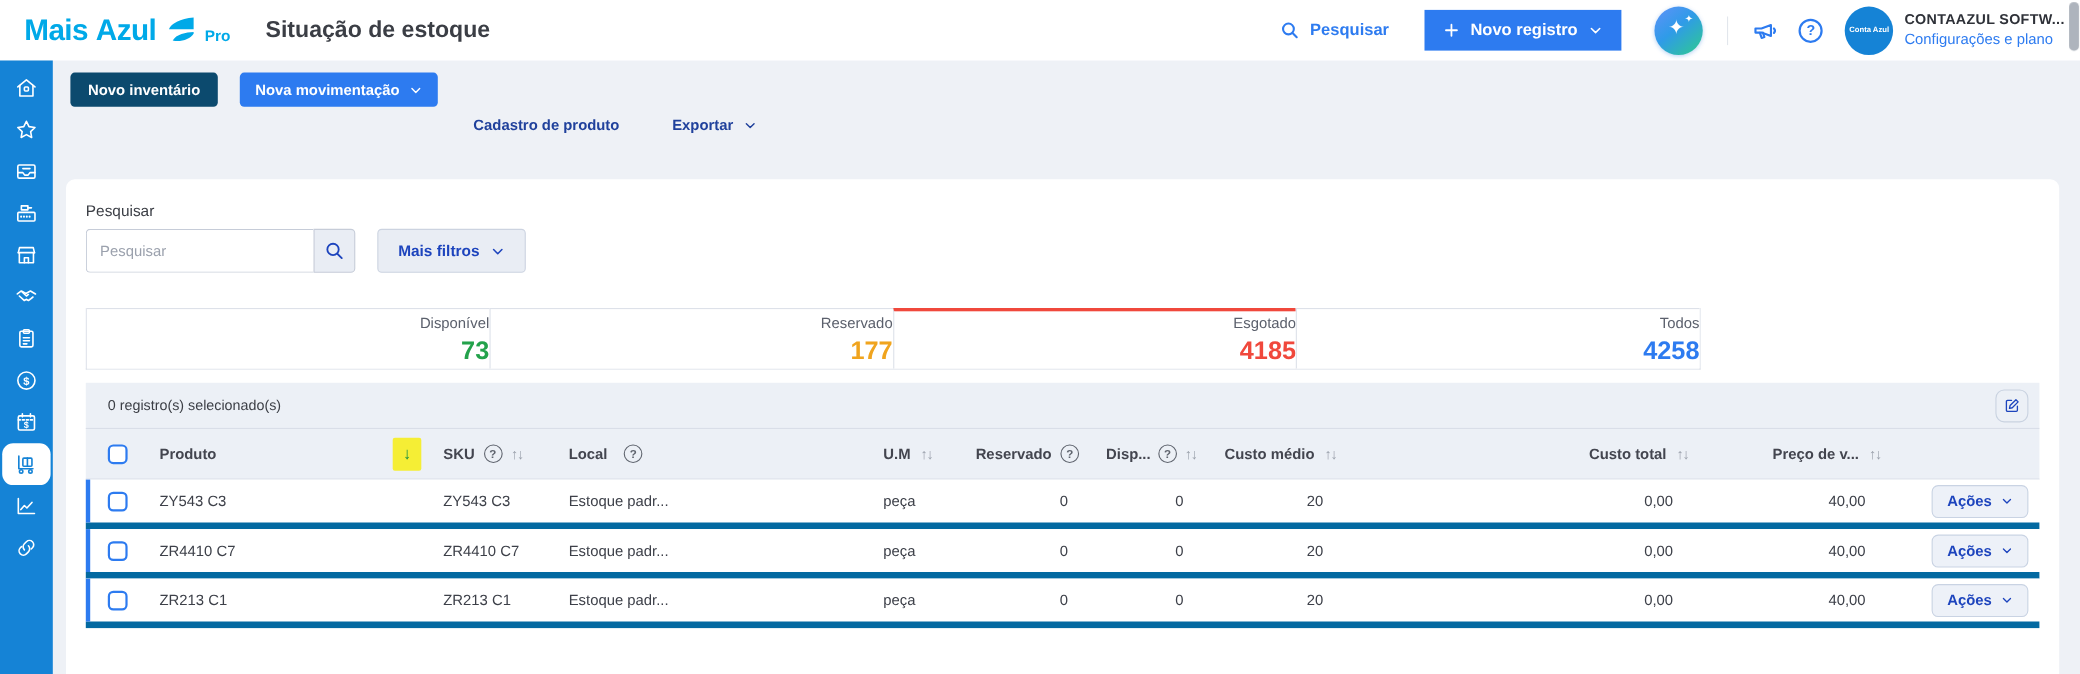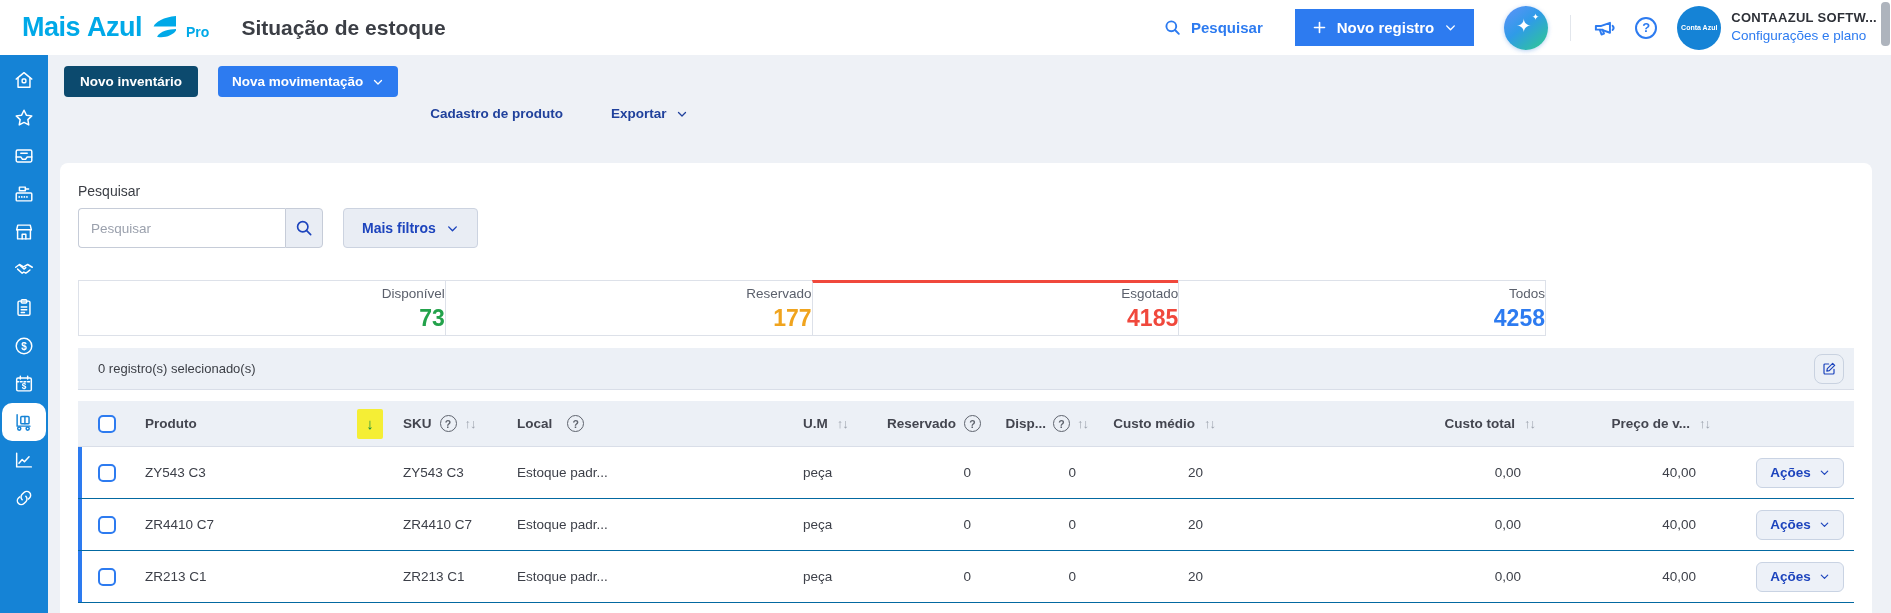--- a/index.html
+++ b/index.html
@@ -74,24 +74,24 @@
   .t-value { font-size:23px; font-weight:700; }
 
   
   .selection-bar { margin:12px 18px 0 18px; height:42px; background:#ecf0f6; display:flex; align-items:center;
     justify-content:space-between; padding:0 10px 0 20px; border-bottom:1px solid #d9dee8; }
   .selection-text { font-size:13px; color:#3b3e45; }
   .edit-btn { width:30px; height:30px; border-radius:8px; border:1px solid #c9d2e0; background:transparent;
     display:flex; align-items:center; justify-content:center; color:#1d44bd; cursor:pointer; }
 
   
-  .table { margin:11px 18px; }
+  .table { margin:0 18px; }
   .thead { height:46px; background:#ecf0f6; display:flex; align-items:center; border-bottom:1px solid #d9dee8; }
   .th { display:flex; align-items:center; font-size:13.5px; font-weight:700; color:#43454f; flex-shrink:0; height:100%; }
-  .trow { height:52px; display:flex; align-items:flex-start; border-bottom:1px solid #0369a1; background:#fff; position:relative; }
+  .trow { height:45px; display:flex; align-items:flex-start; border-bottom:6px solid #0369a1; background:#fff; position:relative; }
   .trow::before { content:''; position:absolute; left:0; top:0; bottom:0; width:4px; background:#2d7bf0; }
   .td { display:flex; align-items:center; font-size:13.5px; color:#3d4049; flex-shrink:0; height:100%; }
 
   .col-check { width:40px; padding-left:20px; }
   .col-produto { width:265px; padding-left:27px; justify-content:space-between; padding-right:0; }
   .col-sku { width:125px; padding-left:20px; gap:8px; }
   .col-local { width:287px; padding-left:9px; gap:15px; }
   .col-um { width:90px; padding-left:8px; gap:9px; }
   .col-res { width:110px; justify-content:flex-end; padding-right:14px; gap:8px; }
   .col-disp { width:105px; justify-content:flex-end; padding-right:12px; gap:7px; }

